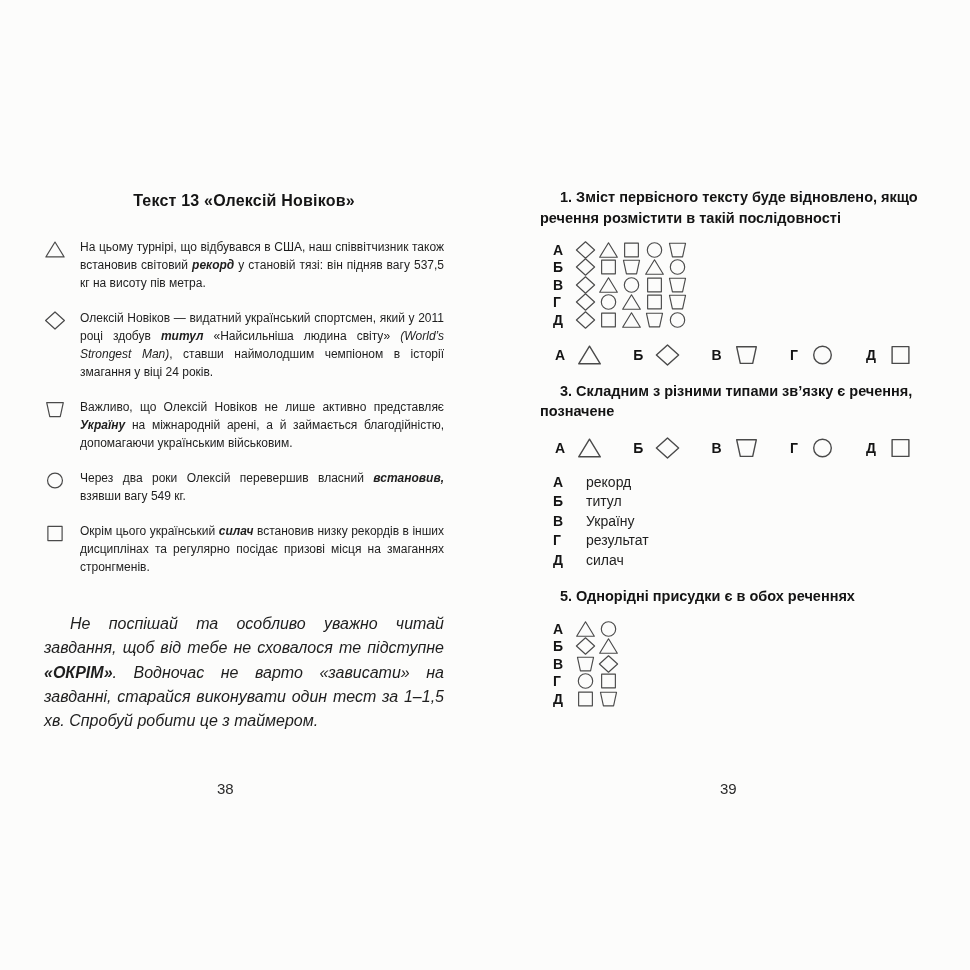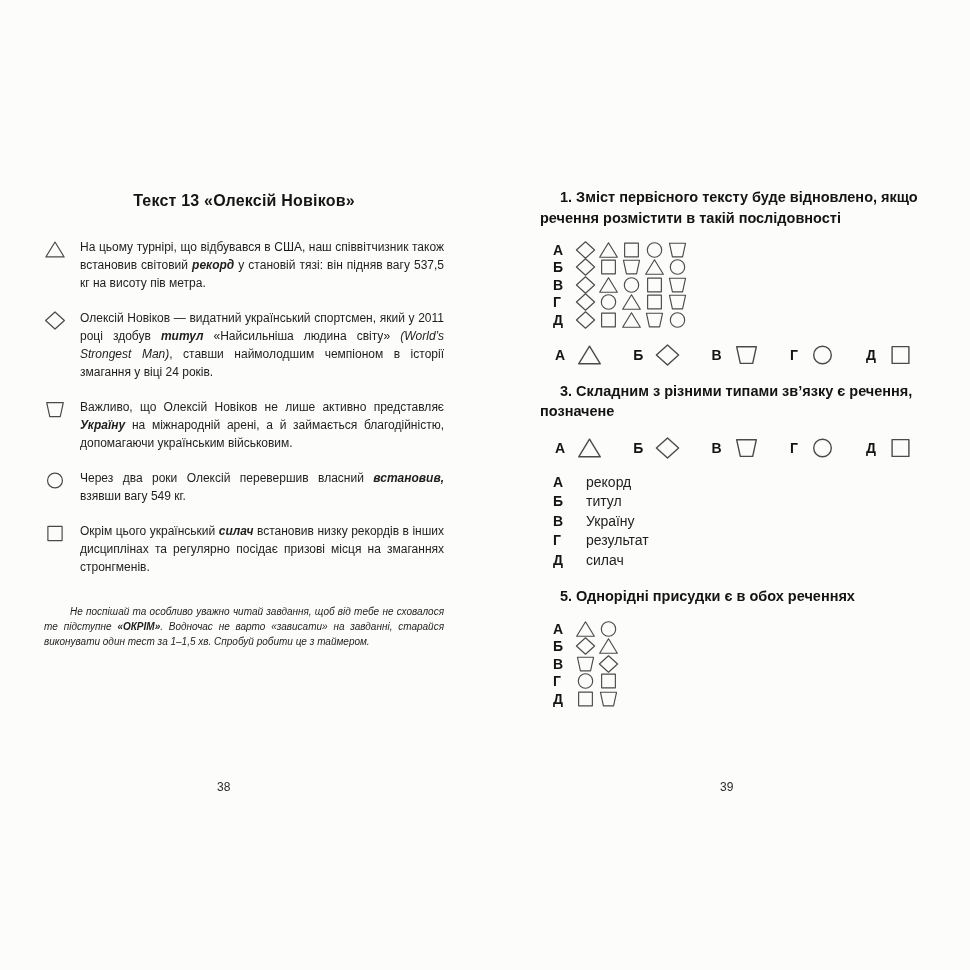--- a/index.html
+++ b/index.html
@@ -16,21 +16,21 @@
     text-align: center; font-weight: bold; font-size: 16px;
     margin: 0 0 28px 0; letter-spacing: 0.2px; color: #151515;
   }
   .para { display: flex; margin-bottom: 17px; }
   .para-marker { flex: none; width: 36px; padding-top: 2px; }
   .para-marker svg.shape { width: 22px; height: 19px; }
   .para-text { flex: 1; font-size: 12px; line-height: 1.5; text-align: justify; }
   .bi { font-weight: bold; font-style: italic; }
   .i  { font-style: italic; }
   .note {
-    margin-top: 28px; font-size: 10px; line-height: 1.52;
+    margin-top: 36px; font-size: 16px; line-height: 1.52;
     text-indent: 26px; text-align: justify; font-style: italic;
   }
   .right-page { position: absolute; left: 540px; top: 187px; width: 402px; }
   .q-block { margin-bottom: 15px; }
   .q-heading {
     font-weight: bold; font-size: 14.5px; line-height: 1.42;
     text-indent: 20px; margin: 0; color: #141414;
   }
   .shape-grid { margin: 13px 0 0 13px; }
   .shape-row { display: flex; align-items: center; height: 17.5px; }
@@ -44,21 +44,21 @@
   }
   .inline-opts {
     display: flex; justify-content: space-between;
     margin: 15px 28px 6px 15px;
   }
   .inline-opt { display: flex; align-items: center; gap: 11px; }
   .inline-opt svg.shape { width: 27px; height: 22px; }
   .text-opts { margin: 14px 0 0 13px; }
   .text-opt { display: flex; align-items: baseline; height: 19.5px; font-size: 14px; }
   .text-opt .opt-label { width: 33px; }
-  .page-num { position: absolute; top: 780px; font-size: 12px; color: #2b2b2b; }
+  .page-num { position: absolute; top: 780px; font-size: 15px; color: #2b2b2b; }
   .page-num.pn-left  { left: 217px; }
   .page-num.pn-right { left: 720px; }
 </style>
 </head>
 <body>
 
 <div>
 
   <div class="left-page">
     <h1 class="page-title">Текст 13 «Олексій Новіков»</h1>

